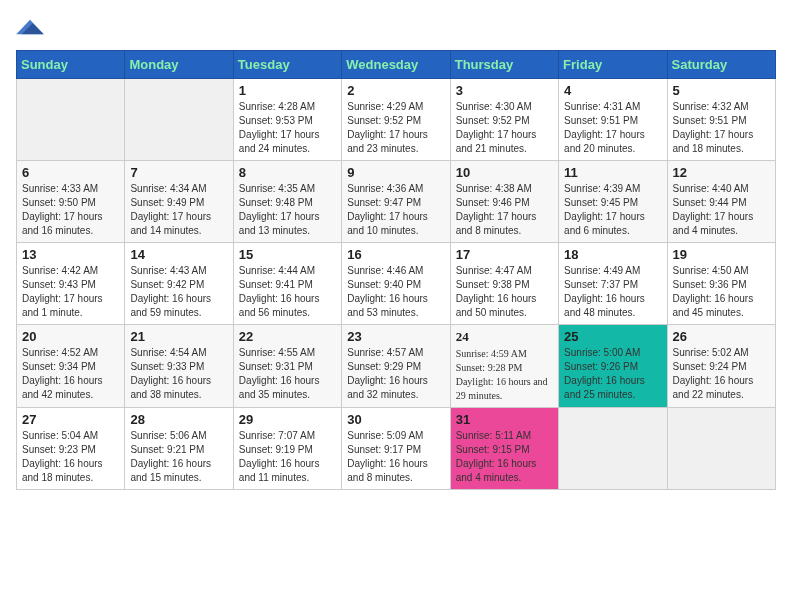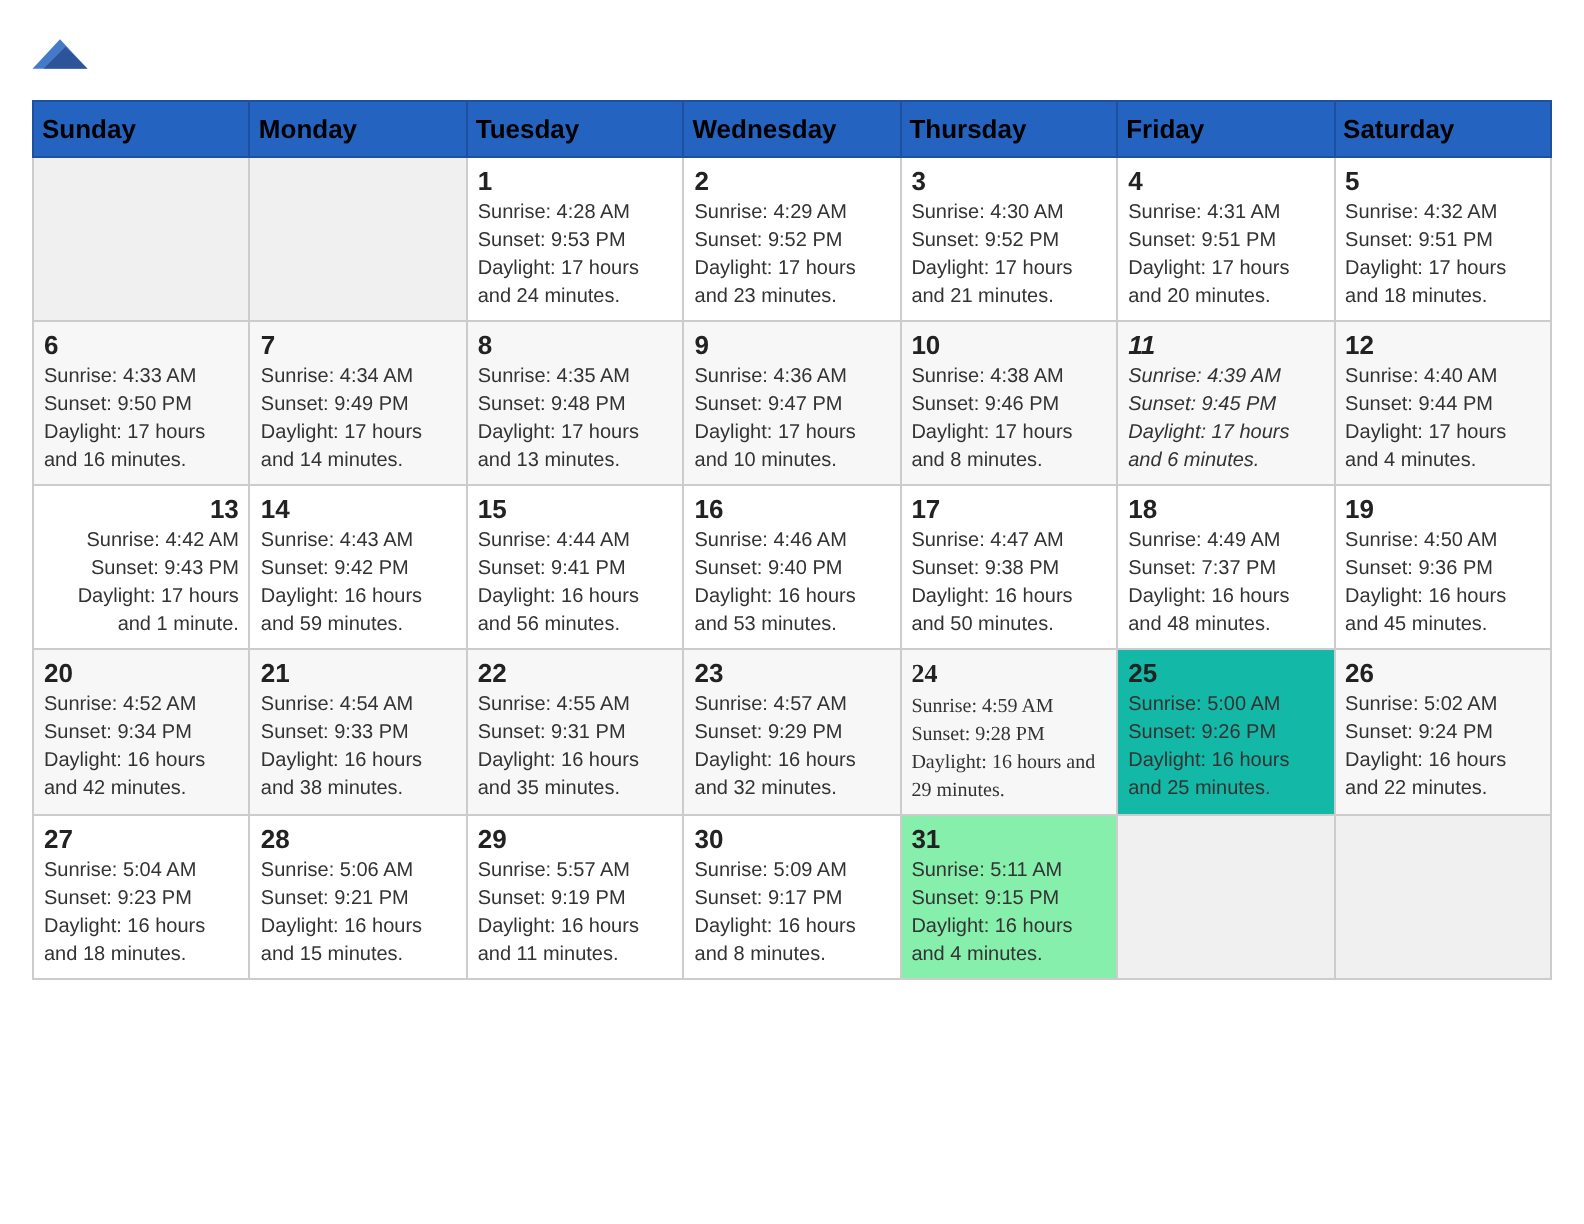--- a/index.html
+++ b/index.html
@@ -48,21 +48,21 @@
       font-weight: normal;
       color: #555;
     }
     .calendar {
       width: 100%;
       border-collapse: collapse;
       border: 1px solid #ccc;
     }
     .calendar th {
       background-color: #2563c0;
-      color: #000000;
+      color: #86efac;
       font-size: 13px;
       font-weight: bold;
       padding: 6px 4px;
       text-align: left;
       border: 1px solid #1e50a0;
     }
     .calendar td {
       width: 14.28%;
       vertical-align: top;
       border: 1px solid #ccc;
@@ -185,35 +185,35 @@
           <div class="day-info">Sunrise: 4:36 AM
 Sunset: 9:47 PM
 Daylight: 17 hours and 10 minutes.</div>
         </td>
         <td style="background: rgb(247, 247, 247); margin-left: 24px;">
           <span class="day-number">10</span>
           <div class="day-info">Sunrise: 4:38 AM
 Sunset: 9:46 PM
 Daylight: 17 hours and 8 minutes.</div>
         </td>
-        <td style="background: rgb(247, 247, 247); font-style: italic;">
+        <td style="background: rgb(247, 247, 247);">
           <span class="day-number">11</span>
           <div class="day-info">Sunrise: 4:39 AM
 Sunset: 9:45 PM
 Daylight: 17 hours and 6 minutes.</div>
         </td>
         <td style="background: rgb(247, 247, 247);">
           <span class="day-number">12</span>
           <div class="day-info">Sunrise: 4:40 AM
 Sunset: 9:44 PM
 Daylight: 17 hours and 4 minutes.</div>
         </td>
       </tr>
       <tr>
-        <td style="background: rgb(255, 255, 255); text-align: right;">
+        <td style="background: rgb(255, 255, 255);">
           <span class="day-number">13</span>
           <div class="day-info">Sunrise: 4:42 AM
 Sunset: 9:43 PM
 Daylight: 17 hours and 1 minute.</div>
         </td>
         <td style="background: rgb(255, 255, 255);">
           <span class="day-number">14</span>
           <div class="day-info">Sunrise: 4:43 AM
 Sunset: 9:42 PM
 Daylight: 16 hours and 59 minutes.</div>
@@ -301,31 +301,31 @@
 Daylight: 16 hours and 18 minutes.</div>
         </td>
         <td style="background: rgb(255, 255, 255);">
           <span class="day-number">28</span>
           <div class="day-info">Sunrise: 5:06 AM
 Sunset: 9:21 PM
 Daylight: 16 hours and 15 minutes.</div>
         </td>
         <td style="background: rgb(255, 255, 255);">
           <span class="day-number">29</span>
-          <div class="day-info">Sunrise: 5:57 AM
+          <div class="day-info">Sunrise: 7:07 AM
 Sunset: 9:19 PM
 Daylight: 16 hours and 11 minutes.</div>
         </td>
         <td style="background: rgb(255, 255, 255);">
           <span class="day-number">30</span>
           <div class="day-info">Sunrise: 5:09 AM
 Sunset: 9:17 PM
 Daylight: 16 hours and 8 minutes.</div>
         </td>
-        <td style="background: #86efac; margin-left: 24px;">
+        <td style="background: #ec4899; margin-left: 24px;">
           <span class="day-number">31</span>
           <div class="day-info">Sunrise: 5:11 AM
 Sunset: 9:15 PM
 Daylight: 16 hours and 4 minutes.</div>
         </td>
         <td class="empty-cell"></td>
         <td class="empty-cell"></td>
       </tr>
     </tbody>
 </table>

